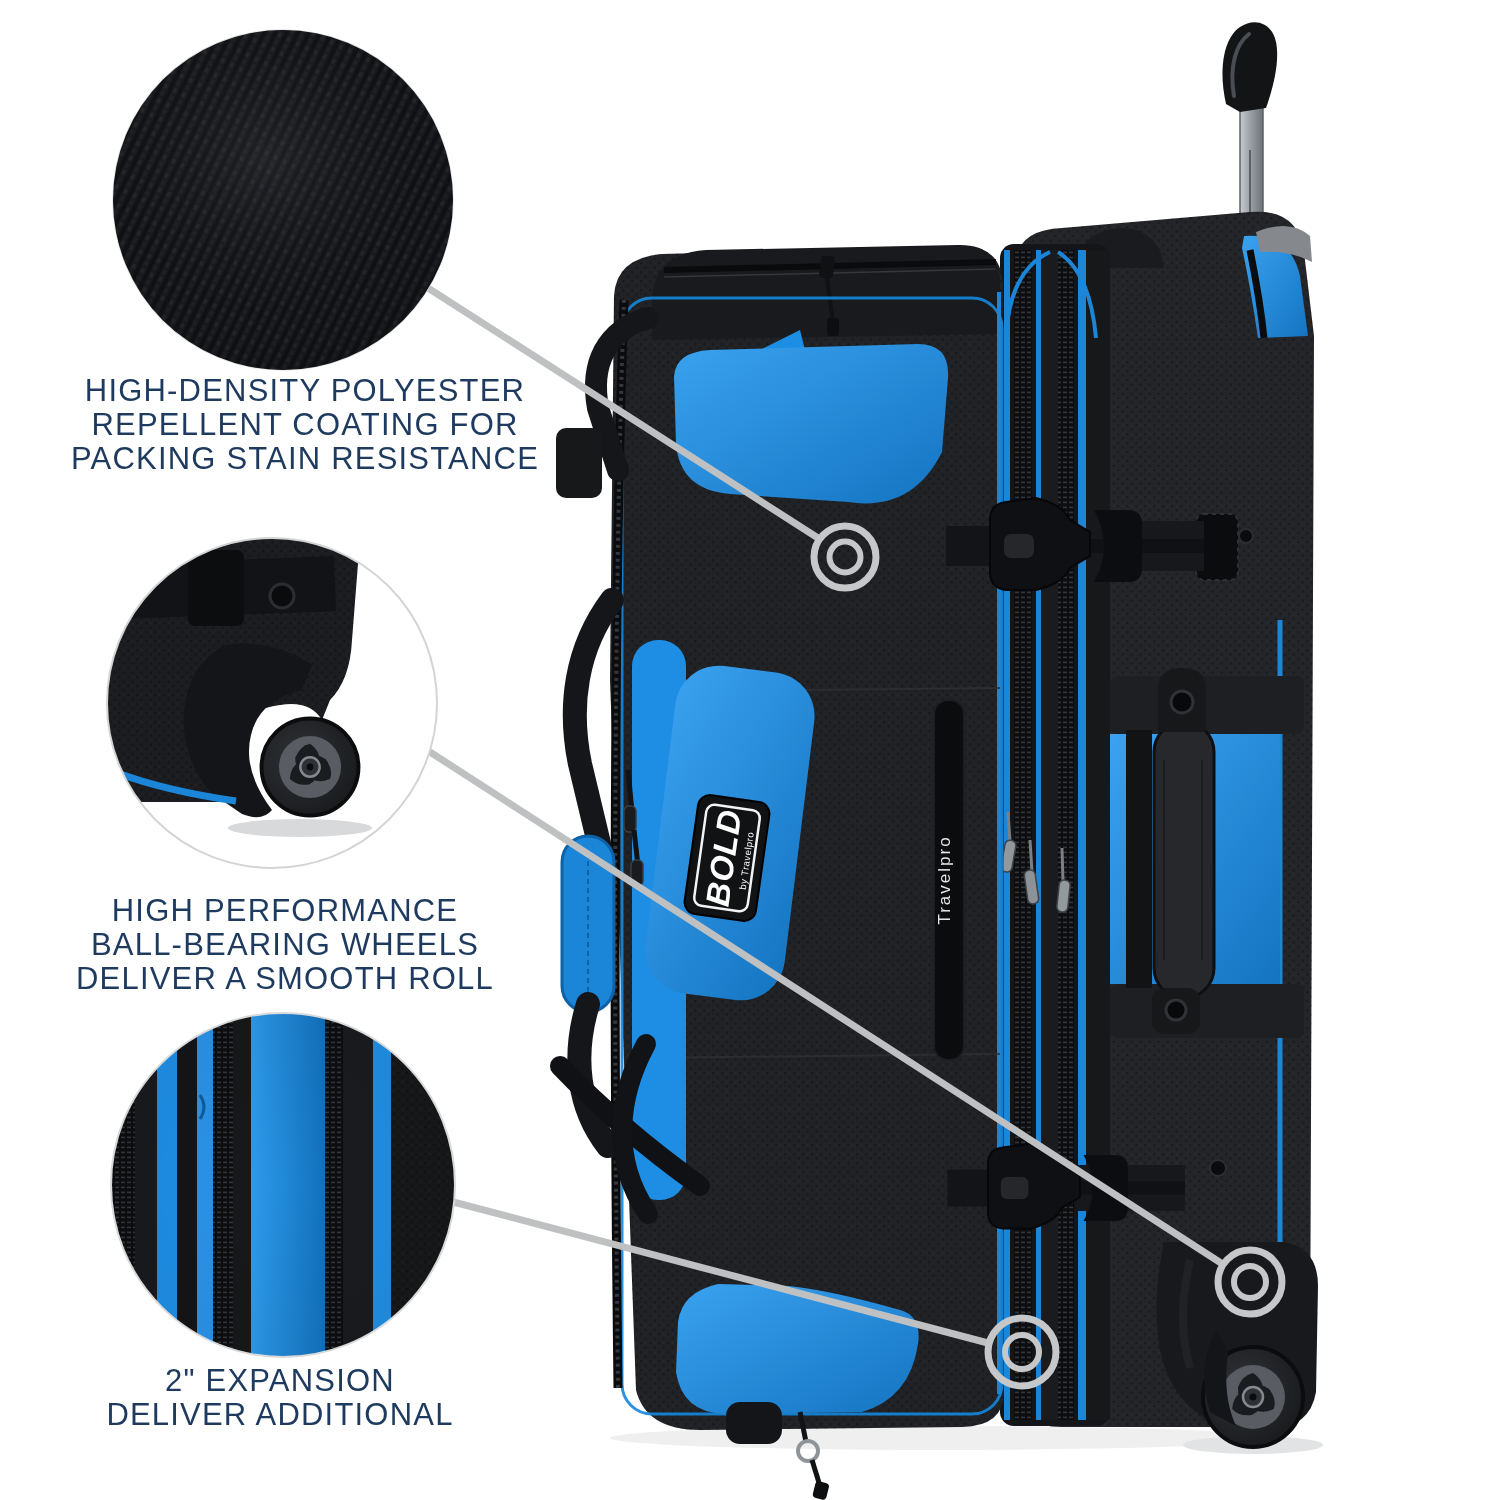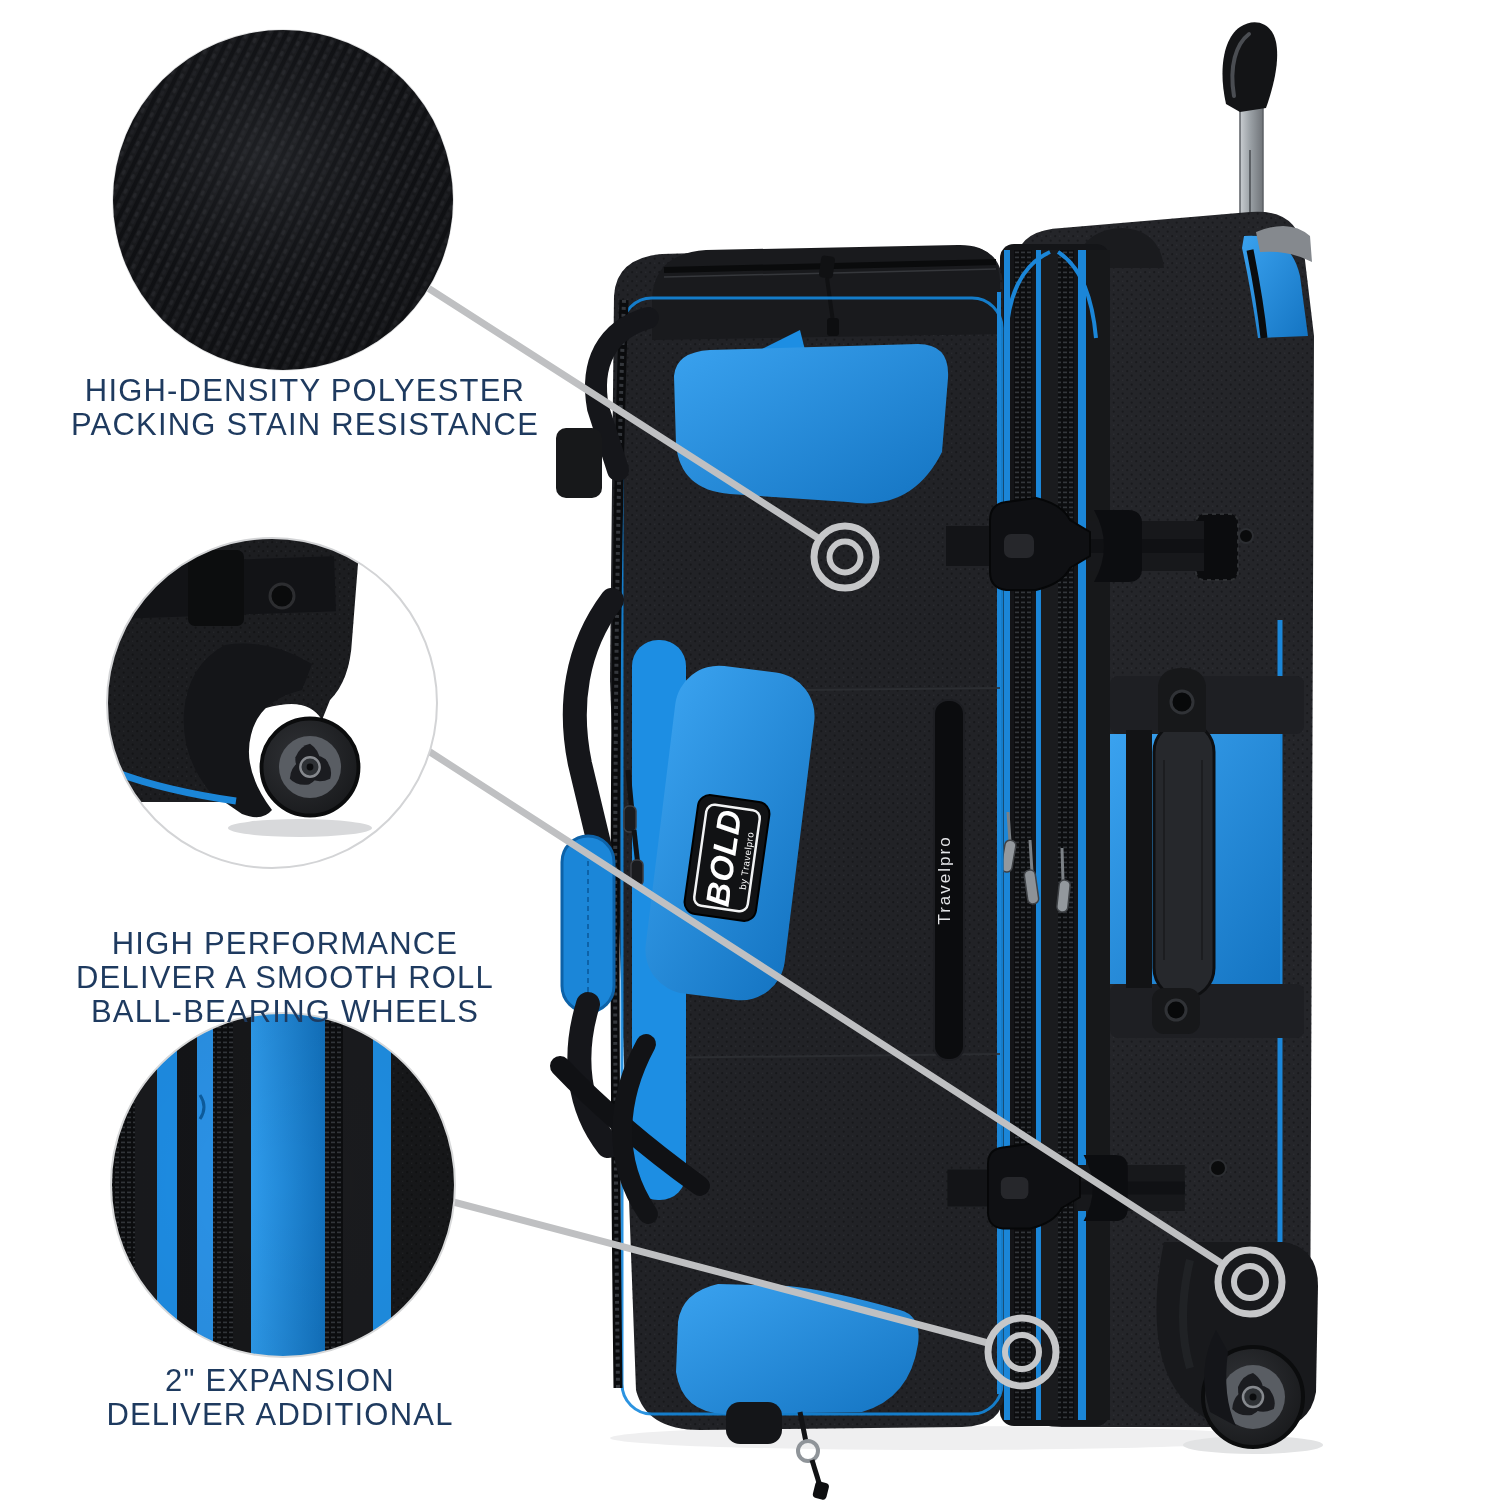--- a/index.html
+++ b/index.html
@@ -6,21 +6,21 @@
   .stage{
     position:relative;width:1500px;height:1500px;background:#ffffff;overflow:hidden;
     font-family:"Liberation Sans",sans-serif;
   }
   .stage svg{position:absolute;left:0;top:0;}
   .callout-text{
     position:absolute;text-align:center;color:#1e3a5f;font-weight:400;
     font-size:31px;line-height:34px;letter-spacing:1.2px;
   }
   .ct-1{left:15px;top:374px;width:580px;}
-  .ct-2{left:15px;top:894px;width:540px;margin-top:33px;}
+  .ct-2{left:15px;top:894px;width:540px;}
   .ct-3{left:15px;top:1364px;width:530px;}
 </style>
 </head>
 <body>
 
 <div class="stage">
 
 <svg width="1500" height="1500" viewBox="0 0 1500 1500">
   <defs>
     <linearGradient id="poleGrad" x1="0" y1="0" x2="1" y2="0">
@@ -291,27 +291,28 @@
       <rect x="391" y="1013" width="70" height="345" fill="url(#rip)"></rect>
       <path d="M200,1095 q8,12 0,24" stroke="#0d5d9e" stroke-width="3" fill="none"></path>
     </g>
     <circle cx="283" cy="1185" r="172" fill="url(#vig3)"></circle>
     <circle cx="283" cy="1185" r="172" fill="none" stroke="#d8d9da" stroke-width="2"></circle>
   </g>
 </svg>
 
   <div class="callout-text ct-1">
     <div>HIGH-DENSITY POLYESTER</div>
+    <div>REPELLENT COATING FOR</div>
     <div>PACKING STAIN RESISTANCE</div>
   </div>
 
   <div class="callout-text ct-2">
     <div>HIGH PERFORMANCE</div>
+    <div>BALL-BEARING WHEELS</div>
     <div>DELIVER A SMOOTH ROLL</div>
-    <div>BALL-BEARING WHEELS</div>
   </div>
 
   <div class="callout-text ct-3">
     <div>2" EXPANSION</div>
     <div>DELIVER ADDITIONAL</div>
   </div>
 
 </div>
 
 </body></html>

